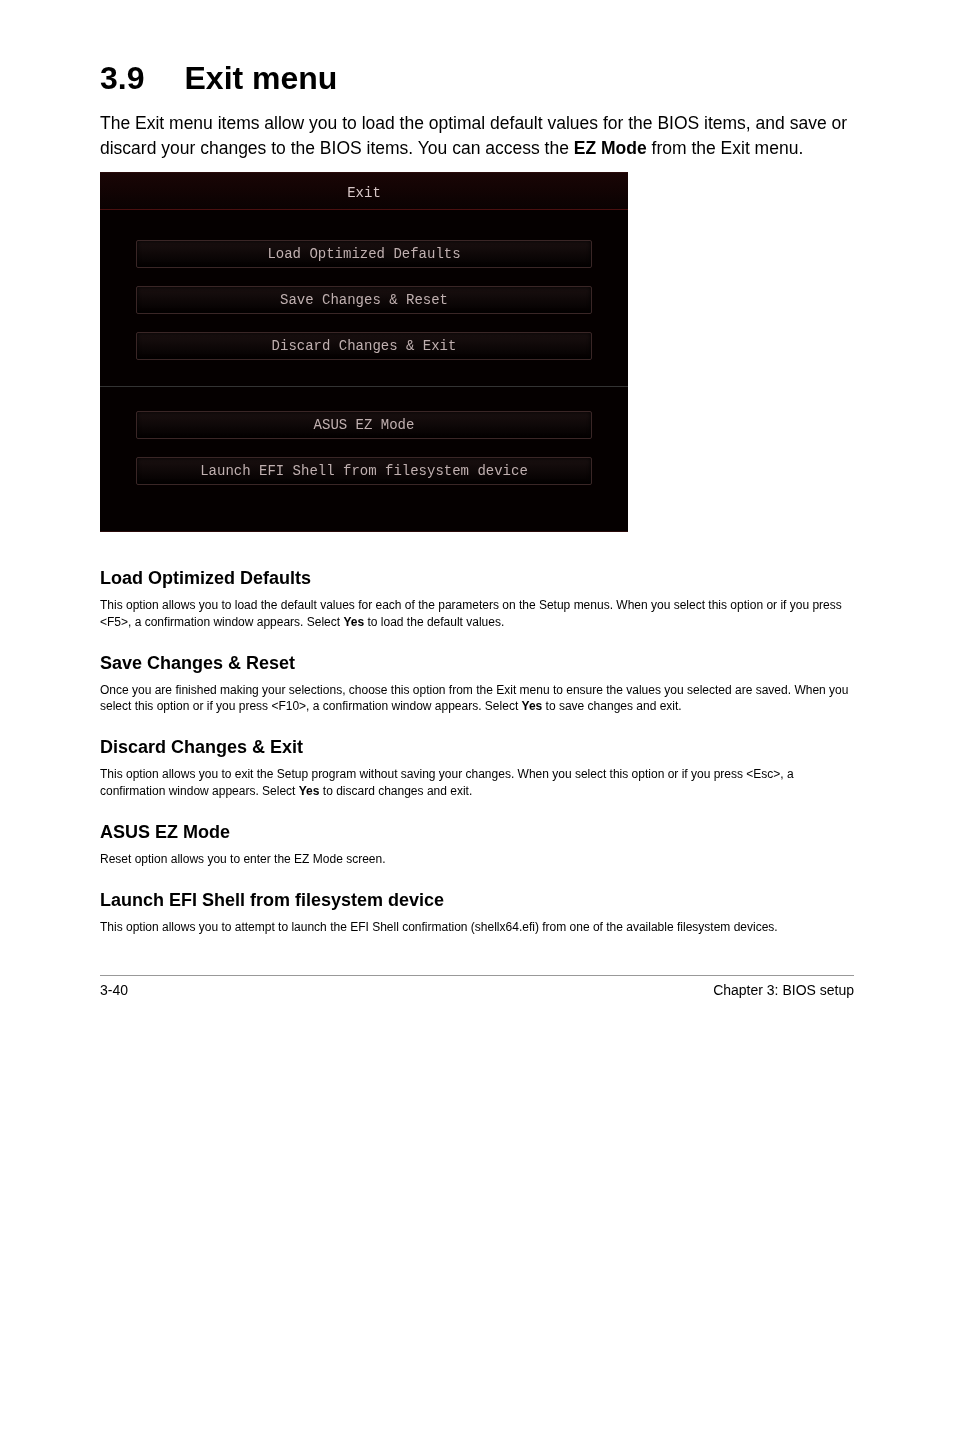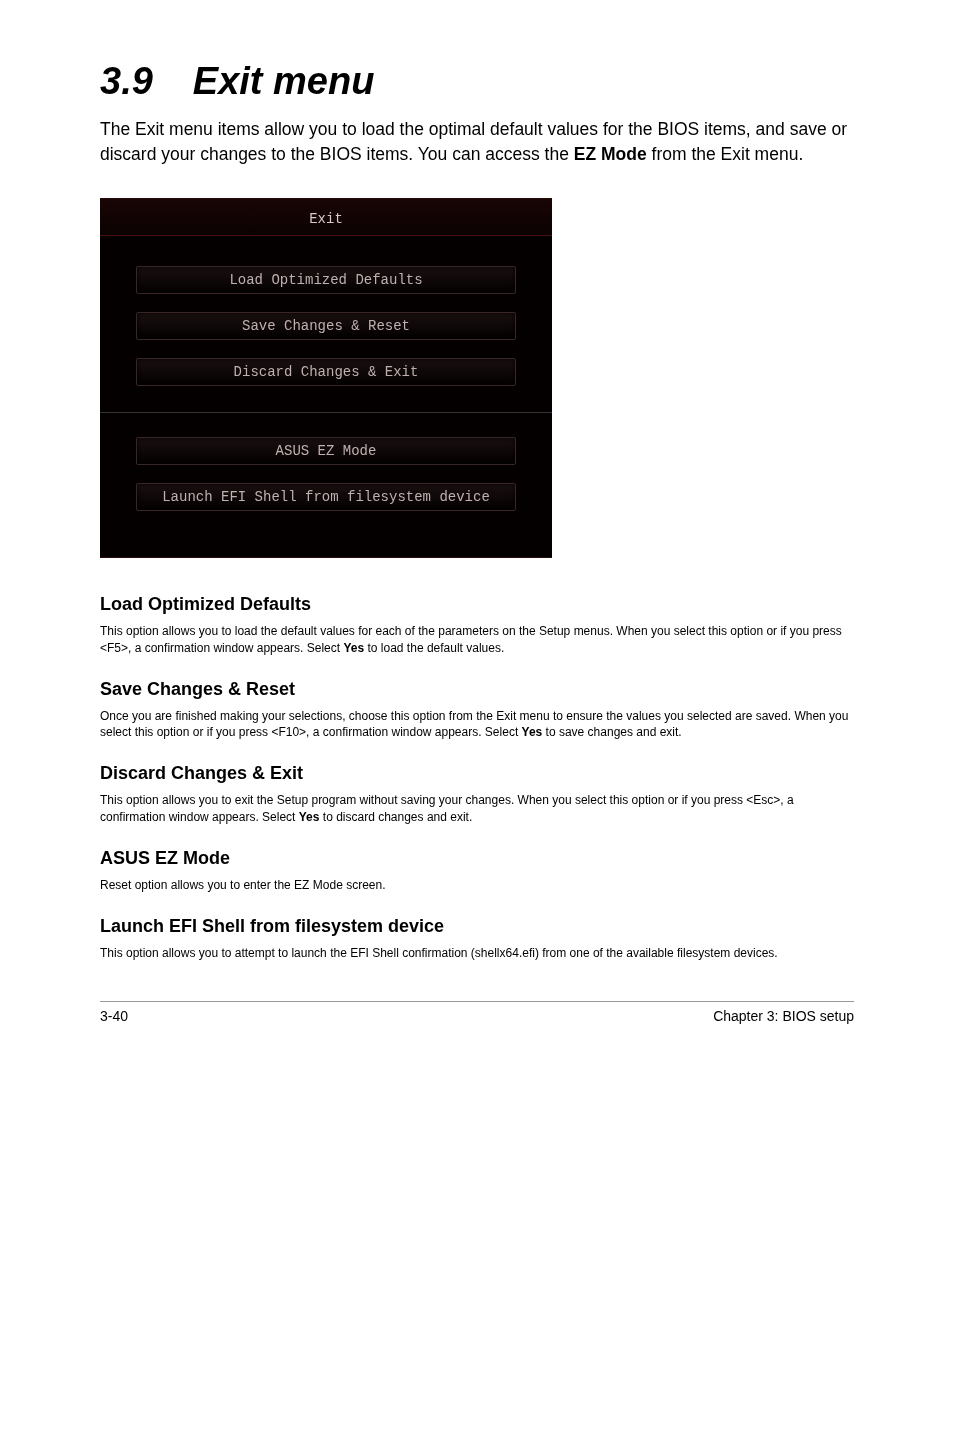--- a/index.html
+++ b/index.html
@@ -9,36 +9,35 @@
   }
   body {
     font-family: Arial, Helvetica, sans-serif;
     background: #fff;
     color: #000;
     width: 954px;
     margin: 0 auto;
     padding: 60px 100px 40px 100px;
   }
   h1 {
-    font-size: 38px;
+    font-size: 32px;
     font-weight: bold;
     margin-bottom: 14px;
-    font-style: italic;
   }
   h1 .secnum {
     display: inline-block;
     margin-right: 40px;
   }
   .intro {
     font-size: 17.5px;
     line-height: 1.4;
-    margin-bottom: 32px;
+    margin-bottom: 12px;
   }
   .bios {
-    width: 452px;
+    width: 528px;
     background: #050000;
     border-top: 1px solid #2a0b0b;
     border-bottom: 1px solid #2a0b0b;
     margin-bottom: 36px;
     padding-bottom: 28px;
   }
   .bios-title {
     text-align: center;
     color: #d8c8c8;
     font-family: "Courier New", monospace;

